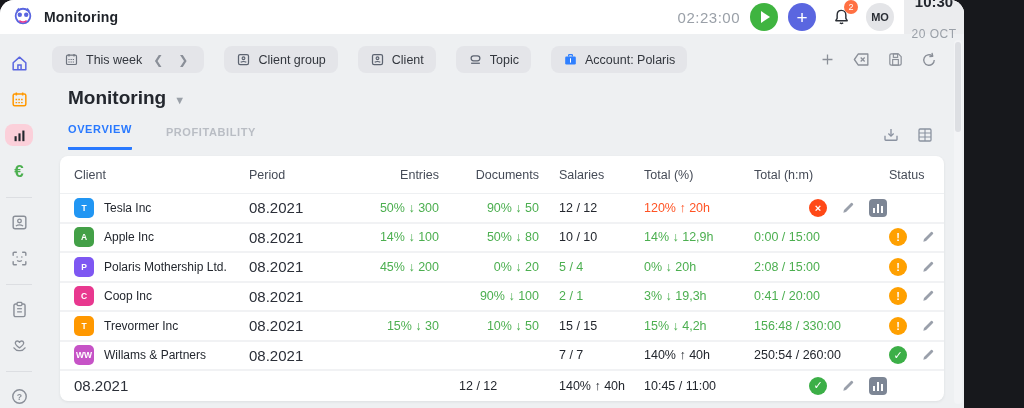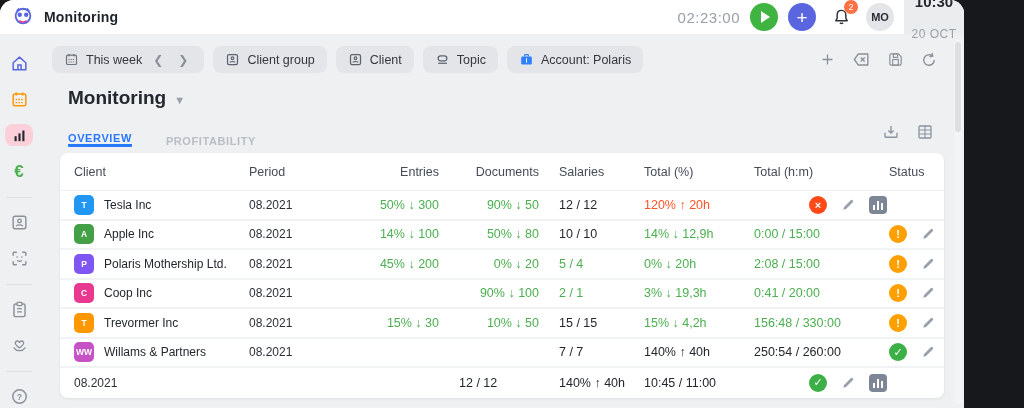--- a/index.html
+++ b/index.html
@@ -35,51 +35,51 @@
   .sidebar { position:absolute; left:0; top:34px; bottom:0; width:38px; display:flex;
              flex-direction:column; align-items:center; padding-top:18px; gap:14px; }
   .side-item { width:28px; height:26px; display:flex; align-items:center; justify-content:center;
                border-radius:8px; cursor:pointer; }
   .side-item.active { background:#fbd0da; }
   .side-divider { width:26px; height:1px; background:#dcdee2; }
   .euro { font-size:17px; font-weight:bold; color:#4caf50; }
 
   
   .content { position:absolute; left:38px; top:34px; right:0; bottom:0; }
-  .filterbar { display:flex; align-items:center; gap:9px; padding:12px 16px 6px 14px; }
+  .filterbar { display:flex; align-items:center; gap:20px; padding:12px 16px 6px 14px; }
   .pill { display:flex; align-items:center; gap:7px; background:#e4e5e9; border-radius:8px;
           height:27px; padding:0 12px; font-size:12.5px; color:#33373e; cursor:pointer; white-space:nowrap; }
   .pill .chev { color:#8a8f98; font-size:12px; padding:0 4px; cursor:pointer; }
   .filter-actions { margin-left:auto; display:flex; align-items:center; gap:16px; padding-right:10px; }
   .ico-btn { background:none; border:none; cursor:pointer; display:flex; align-items:center; }
 
   .page-head { padding:8px 16px 0 30px; display:flex; align-items:center; gap:8px; }
   .page-title { font-size:19px; font-weight:bold; color:#23272e; }
   .caret { color:#9aa0a8; font-size:11px; margin-top:3px; }
   .tabs-row { display:flex; align-items:flex-end; padding:14px 16px 0 30px; }
-  .tab { font-size:11px; font-weight:bold; letter-spacing:.6px; padding-bottom:0; cursor:pointer; }
+  .tab { font-size:11px; font-weight:bold; letter-spacing:.6px; padding-bottom:12px; cursor:pointer; }
   .tab.active { color:#2979ff; border-bottom:3px solid #2979ff; border-radius:0 0 1px 1px; }
   .tab.inactive { color:#b9bdc4; margin-left:34px; }
   .tabs-actions { margin-left:auto; display:flex; gap:16px; align-items:center; padding-bottom:6px; padding-right:14px; }
 
   
   .table-card { margin:6px 20px 0 22px; background:#fff; border-radius:8px;
                 box-shadow:0 1px 3px rgba(30,34,40,.08); overflow:hidden; }
   .trow { display:grid;
           grid-template-columns:175px 115px 95px 100px 85px 110px 135px 1fr;
           align-items:center; padding:0 14px; }
   .thead { height:38px; border-bottom:1px solid #eef0f2; }
   .thead .th { font-size:12.5px; color:#454b57; }
   .tbody-row { height:29.5px; border-bottom:2px solid #f1f2f4; font-size:12.5px; }
   .tbody-row:last-child { border-bottom:none; }
   .cell-client { display:flex; align-items:center; gap:10px; }
   .avatar-sq { width:20px; height:20px; border-radius:5px; color:#fff; font-size:8.5px; font-weight:bold;
                display:flex; align-items:center; justify-content:center; flex-shrink:0; }
   .client-name { font-size:12px; color:#23272e; }
-  .cell-period { color:#2b2f38; font-size:12px; }
+  .cell-period { color:#2b2f38; font-size:15px; }
   .num-right { text-align:right; padding-right:20px; }
   .tone-green { color:#4caf50; }
   .tone-red { color:#ff5324; }
   .tone-dark { color:#23272e; }
   .cell-status { display:flex; align-items:center; gap:13px; justify-content:flex-end; padding-right:2px; }
   .status-circle { width:18px; height:18px; border-radius:50%; color:#fff; font-size:11px; font-weight:bold;
                    display:flex; align-items:center; justify-content:center; cursor:pointer; }
   .st-error { background:#ff4917; }
   .st-warning { background:#ffa000; }
   .st-ok { background:#3caf47; }

